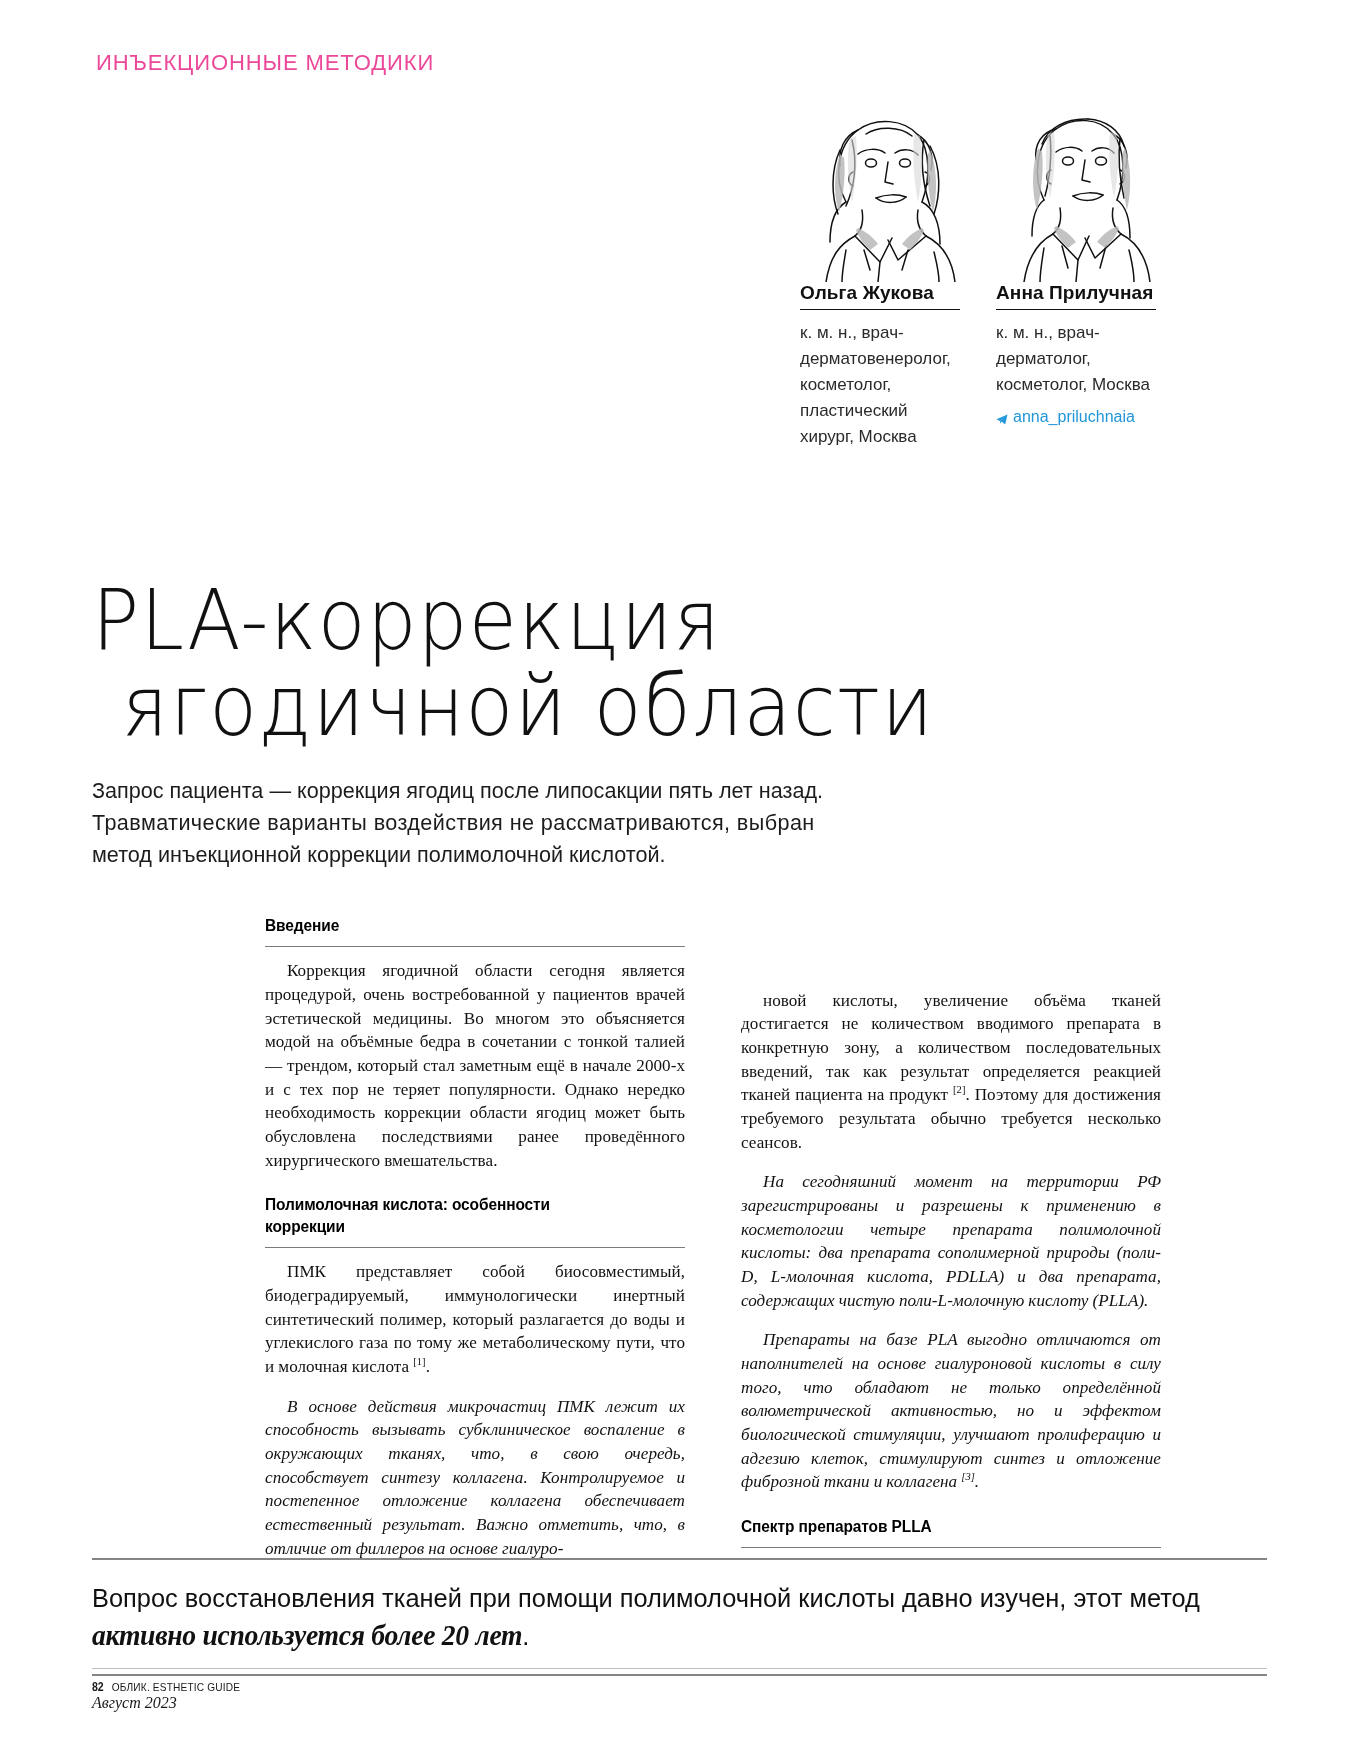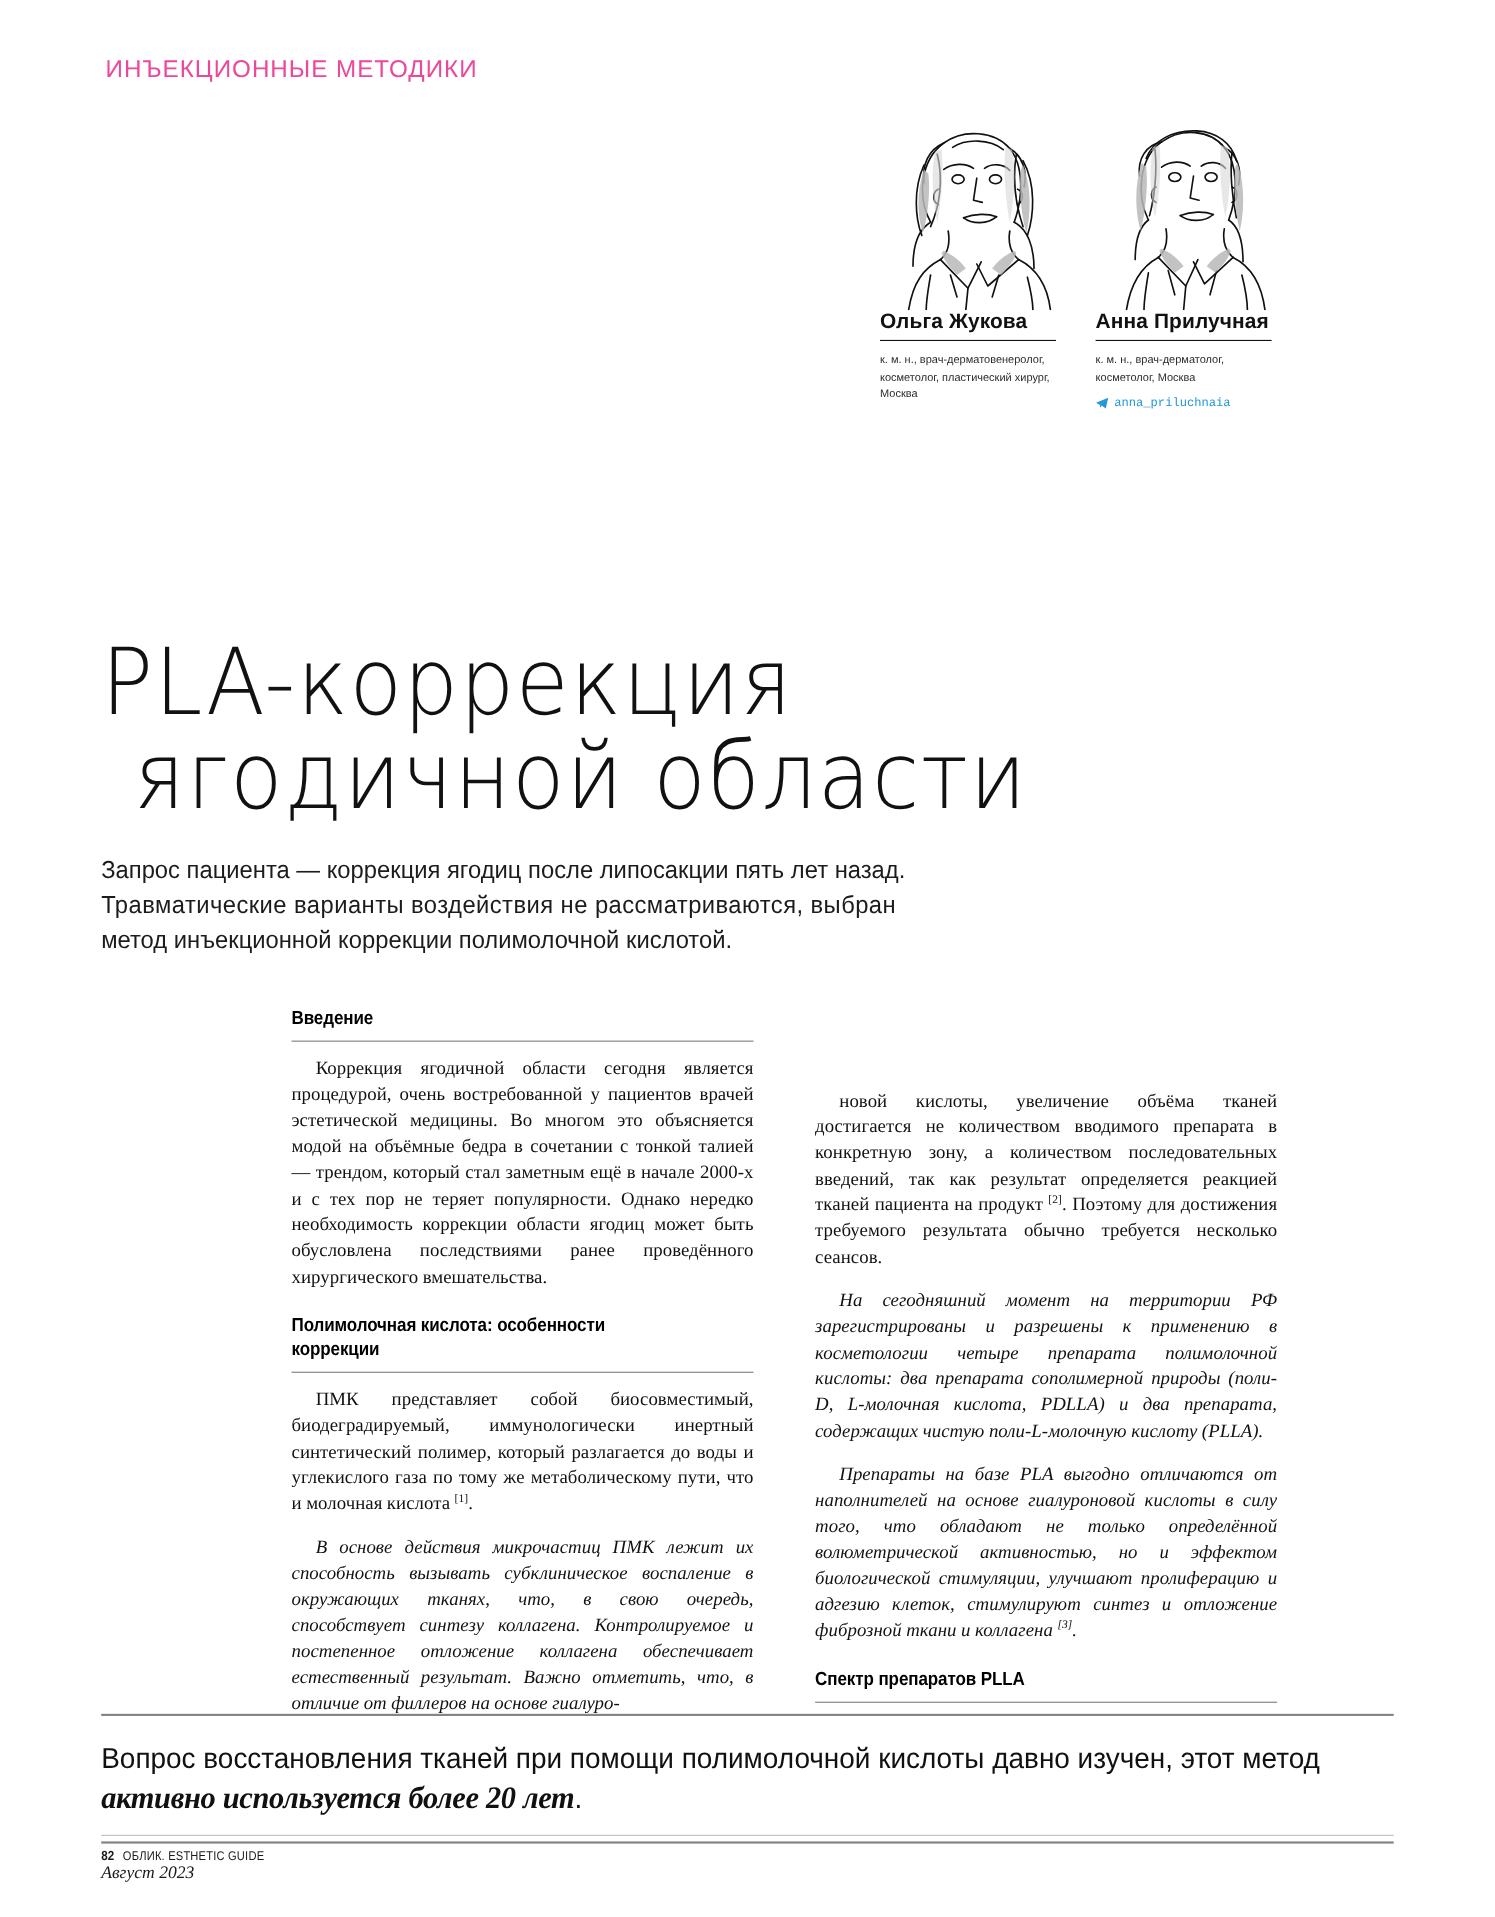--- a/index.html
+++ b/index.html
@@ -57,33 +57,33 @@
     padding-bottom: 5px;
     font-family: "Liberation Sans", sans-serif;
   }
   .author-rule {
     height: 1.4px;
     background: #111;
     width: 100%;
     margin-bottom: 10px;
   }
   .author-bio {
-    font-size: 10px;
+    font-size: 17px;
     line-height: 1.52;
     color: #2a2a2a;
     font-family: "Liberation Sans", sans-serif;
   }
   .author-social {
     margin-top: 10px;
-    font-size: 11px;
+    font-size: 16px;
     color: #2196d8;
     display: flex;
     align-items: center;
     gap: 5px;
-    font-family: Liberation Mono, monospace;
+    font-family: Liberation Sans, sans-serif;
   }
   .tg-icon { display: inline-block; width: 12px; height: 11px; }
 
   
   .headline {
     position: absolute;
     left: 92px;
     top: 522px;
     width: 1180px;
     font-weight: 300;

